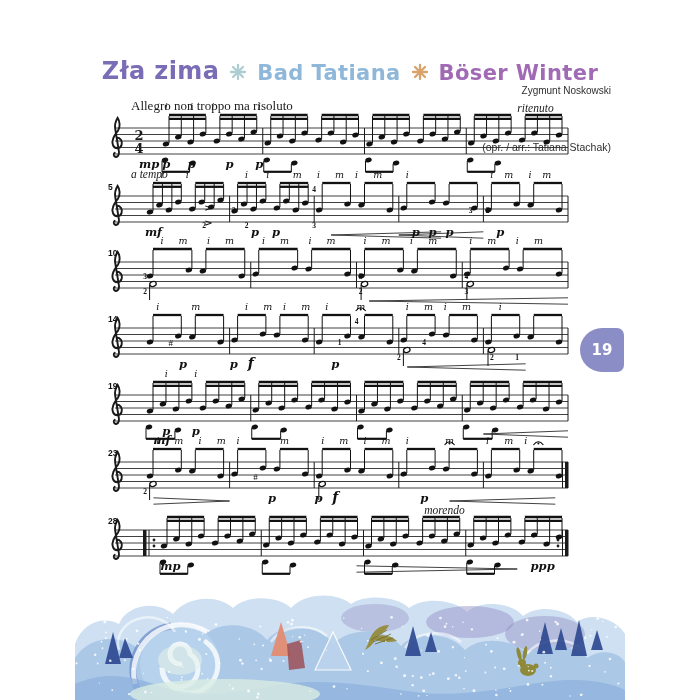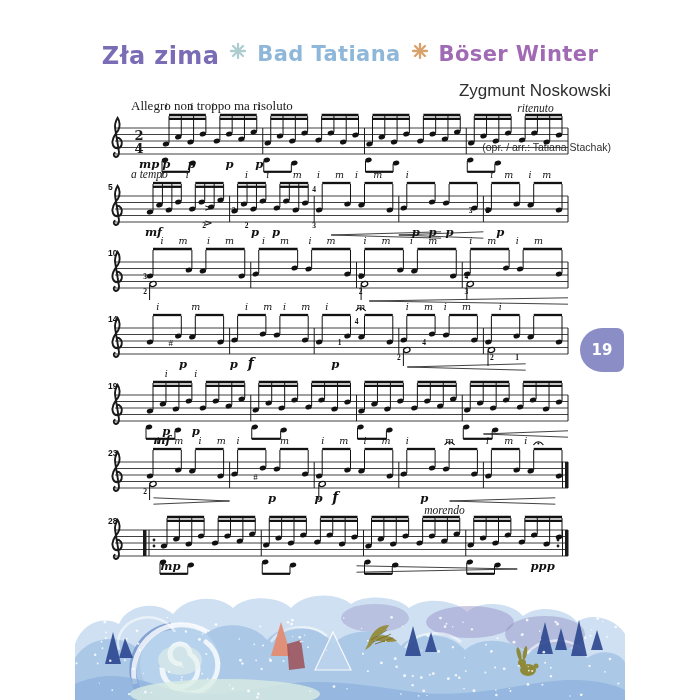--- a/index.html
+++ b/index.html
@@ -2,32 +2,32 @@
 <html><head>
 <meta charset="utf-8">
 <style>
   html,body{margin:0;padding:0;background:#e9e9e9;}
   .screenshot{
     position:relative;width:700px;height:700px;background:#ffffff;
     overflow:hidden;font-family:"Liberation Sans",sans-serif;margin:0 auto;
   }
   .content{position:absolute;left:75px;top:0;width:550px;height:700px;}
   .title-row{
-    position:absolute;left:0;top:42px;width:550px;display:flex;
-    justify-content:center;align-items:flex-start;gap:10px;
+    position:absolute;left:0;top:57px;width:550px;display:flex;
+    justify-content:center;align-items:flex-end;gap:10px;
   }
   .title-word{font-family:"DejaVu Sans",sans-serif;font-weight:bold;letter-spacing:.4px;}
   .t-pl{font-size:24px;}
   .t-en{font-size:21px;}
   .t-de{font-size:21px;}
   .composer-block{
     position:absolute;right:14px;top:84px;text-align:right;color:#2f2f2f;
     font-family:"Liberation Sans",sans-serif;line-height:13px;
   }
-  .composer-name{font-size:17px;}
+  .composer-name{font-size:10px;}
   .composer-arr{font-size:10.5px;margin-top:44px;}
   .system{position:absolute;left:0;}
   .page-badge{
     position:absolute;left:505px;top:328px;width:44px;height:44px;
     border-radius:50% 16% 16% 50% / 50% 16% 16% 50%;
     display:flex;align-items:center;justify-content:center;
     font-family:"DejaVu Sans",sans-serif;font-weight:bold;font-size:15px;color:#ffffff;
   }
   .illustration{position:absolute;left:0;top:592px;width:550px;height:108px;}
 </style>

